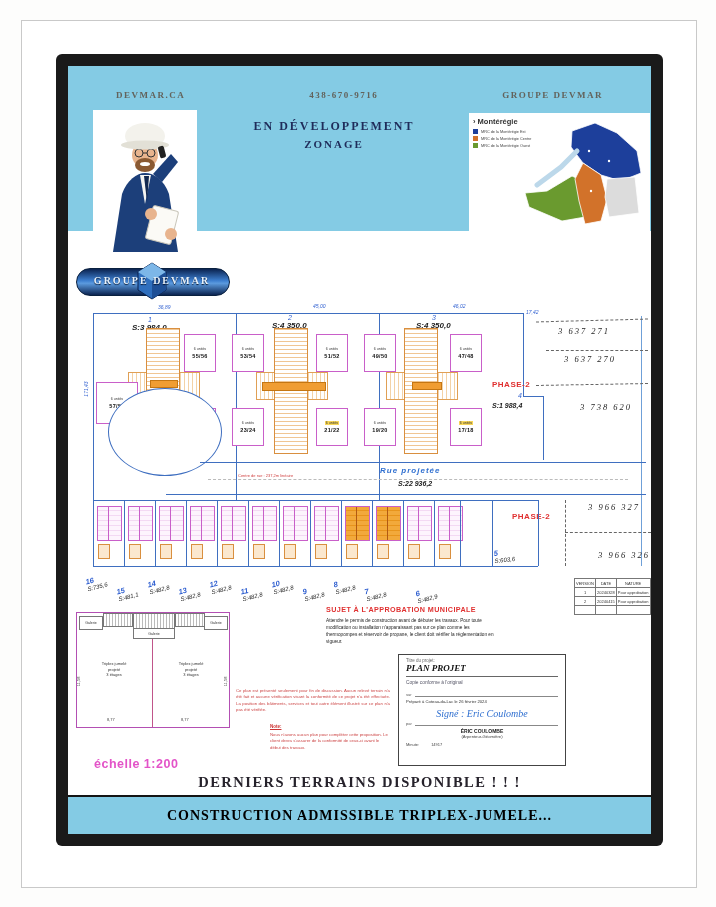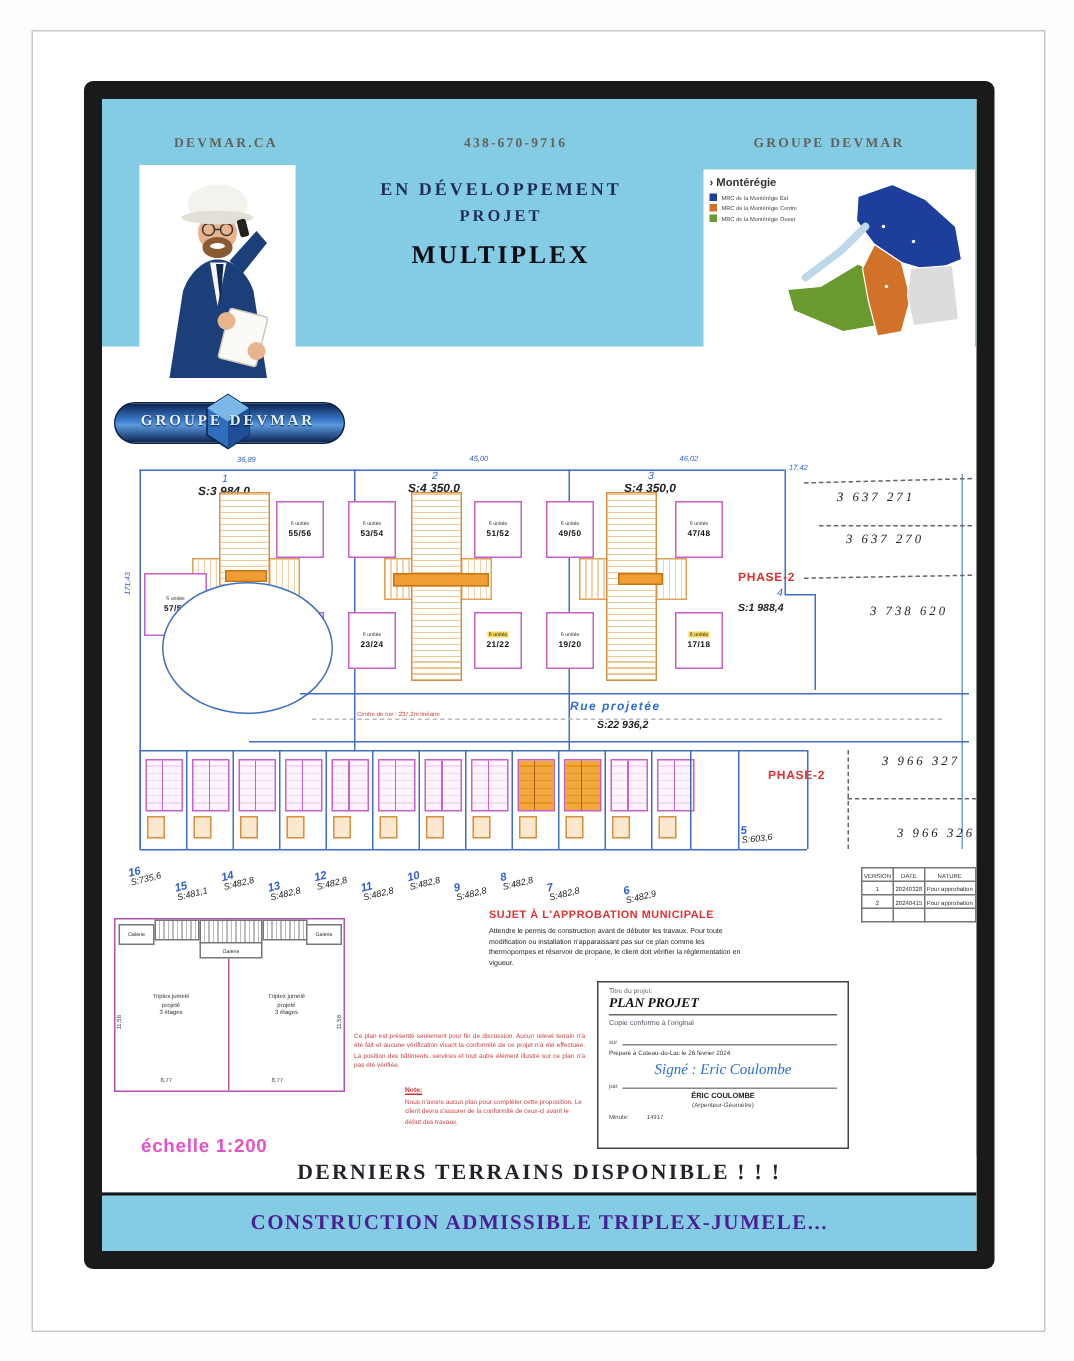--- a/index.html
+++ b/index.html
@@ -90,21 +90,21 @@
   .fp-hatch{position:absolute;height:12px;border:0.8px solid #777;background:repeating-linear-gradient(90deg,#fff,#fff 2px,#bbb 2px,#bbb 3px);}
   .fp-gal{position:absolute;border:0.8px solid #777;background:#fff;font-size:3.5px;color:#333;display:flex;align-items:center;justify-content:center;}
   .fp-unit{position:absolute;width:52px;font-size:4px;color:#333;text-align:center;white-space:pre-line;line-height:1.4;}
   .fp-dim{position:absolute;font-size:4px;color:#444;}
   .fp-cap1{position:absolute;left:26px;top:672px;font-size:13.5px;font-weight:bold;color:#e353c8;border-bottom:1.2px solid #e353c8;padding-bottom:1px;letter-spacing:0.5px;}
   .fp-cap2{position:absolute;left:26px;top:691px;font-size:12.5px;font-weight:bold;color:#e353c8;letter-spacing:0.5px;}
   
   .band1{position:absolute;left:0;top:704px;width:583px;height:25px;background:#fff;display:flex;align-items:center;justify-content:center;}
   .band1 span{font-family:"Liberation Serif",serif;font-size:14.5px;font-weight:bold;color:#26222b;letter-spacing:1.5px;}
   .band2{position:absolute;left:0;top:729px;width:583px;height:39px;background:#84cbe4;border-top:2px solid #141414;display:flex;align-items:center;justify-content:center;box-sizing:border-box;}
-  .band2 span{font-family:"Liberation Serif",serif;font-size:14px;font-weight:bold;color:#4c1d95;letter-spacing:1px;}
+  .band2 span{font-family:"Liberation Serif",serif;font-size:14px;font-weight:bold;color:#000000;letter-spacing:1px;}
 </style>
 </head>
 <body>
 
 <div class="page">
  <div class="frame">
   <div class="content">
 
    <div class="hdr">
      <div class="hdr-strip">
@@ -131,22 +131,21 @@
        <ellipse cx="52" cy="35" rx="24" ry="4.5" fill="#e2e0d6"></ellipse>
        <rect x="66" y="36" width="6" height="12" rx="2" fill="#222" transform="rotate(-15 69 42)"></rect>
        <rect x="56" y="98" width="26" height="34" rx="2" fill="#fbfaf6" stroke="#c9c6ba" stroke-width="1" transform="rotate(14 69 115)"></rect>
        <circle cx="58" cy="104" r="6" fill="#e8b48e"></circle>
        <circle cx="78" cy="124" r="6" fill="#e8b48e"></circle>
      </svg>
    </div>
 
    <div class="titles">
      <div class="t2">EN DÉVELOPPEMENT</div>
-     <div class="t3">PROJET</div>
-     <div class="t4">MULTIPLEX</div>
+     <div class="t3">ZONAGE</div>
    </div>
 
    <div class="mapbox">
      <div class="map-title">› Montérégie</div>
      <div class="map-legend">
        <div class="leg-row">
          <span class="leg-sw" style="background:#1d3f9b"></span>
          <span class="leg-tx">MRC de la Montérégie Est</span>
        </div>
        <div class="leg-row">

